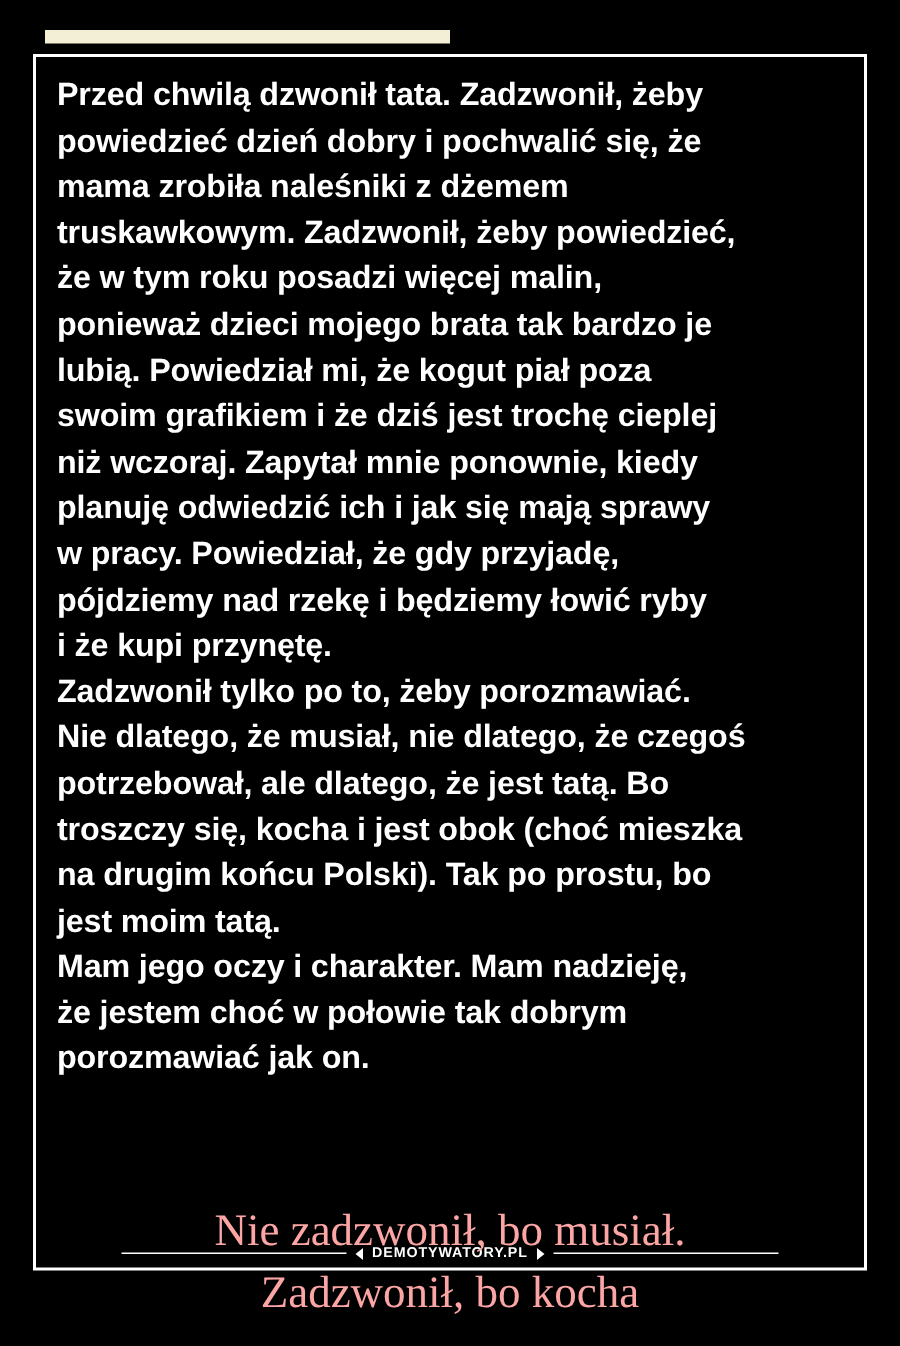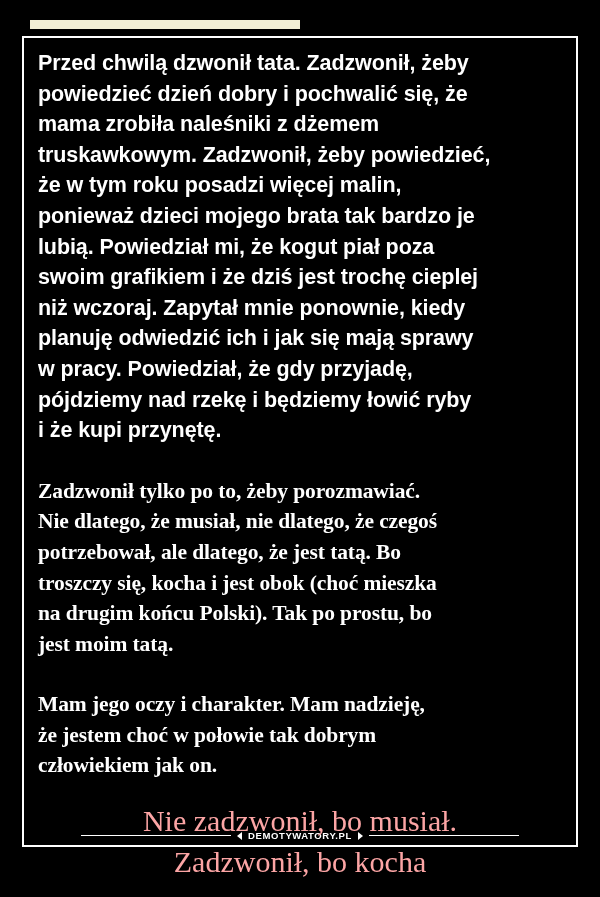--- a/index.html
+++ b/index.html
@@ -47,22 +47,20 @@
   .para {
     color: #ffffff;
     font-size: 21.5px;
     line-height: 30.6px;
     font-weight: bold;
     letter-spacing: -0.1px;
     margin: 0;
     white-space: pre-line;
   }
   .para + .para {
-    margin-top: 30px;
-    font-family: Liberation Serif, serif;
   }
   
   .watermark {
     position: absolute;
     left: 0;
     right: 0;
     bottom: 4px;
     display: flex;
     align-items: center;
     justify-content: center;
@@ -127,21 +125,21 @@
 pójdziemy nad rzekę i będziemy łowić ryby
 i że kupi przynętę.</p>
       <p class="para">Zadzwonił tylko po to, żeby porozmawiać.
 Nie dlatego, że musiał, nie dlatego, że czegoś
 potrzebował, ale dlatego, że jest tatą. Bo
 troszczy się, kocha i jest obok (choć mieszka
 na drugim końcu Polski). Tak po prostu, bo
 jest moim tatą.</p>
       <p class="para">Mam jego oczy i charakter. Mam nadzieję,
 że jestem choć w połowie tak dobrym
-człowiekiem jak on.</p>
+porozmawiać jak on.</p>
     </div>
 
     <div class="watermark">
       <div class="wm-rule"></div>
       <div class="wm-arrow-l"></div>
       <div class="wm-text">DEMOTYWATORY.PL</div>
       <div class="wm-arrow-r"></div>
       <div class="wm-rule"></div>
     </div>
   </div>

